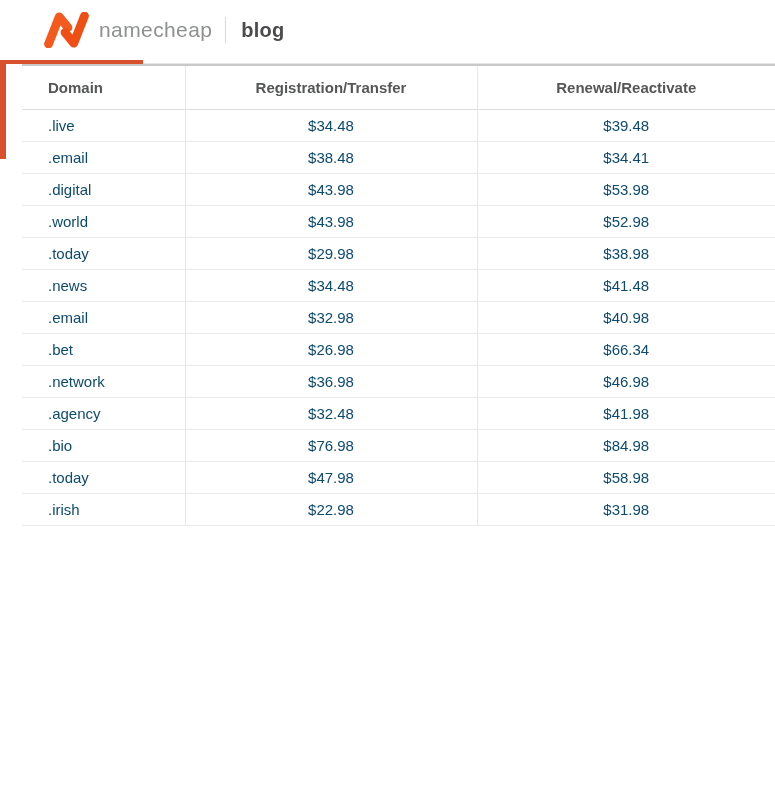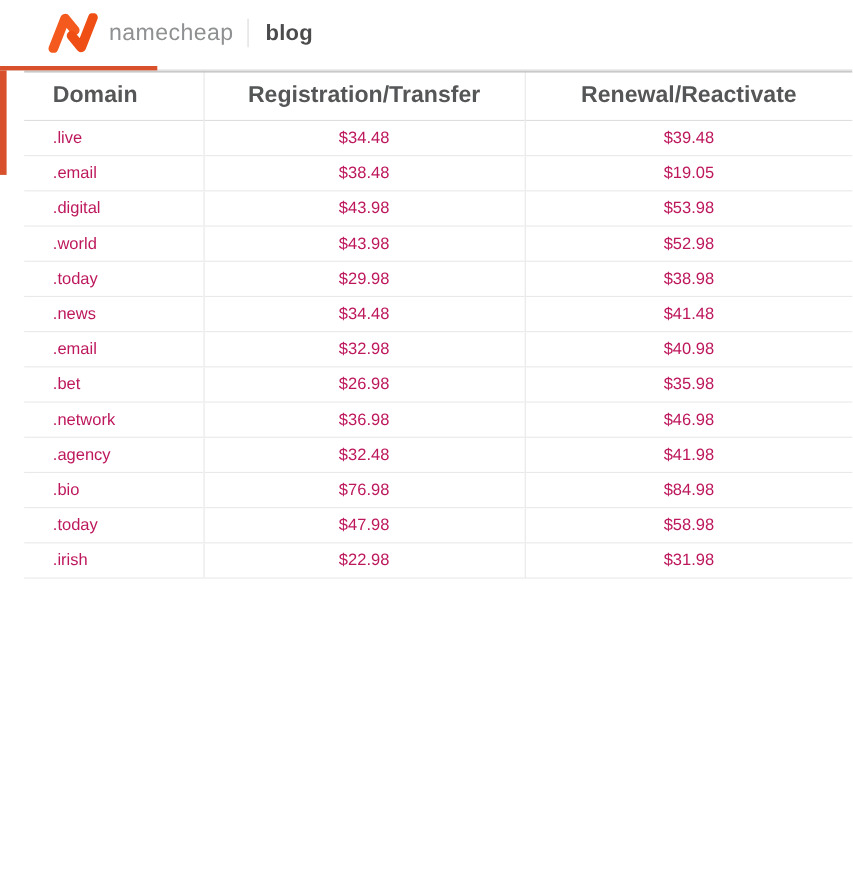--- a/index.html
+++ b/index.html
@@ -25,27 +25,27 @@
   .scroll-strip { position: absolute; left: 0; top: 64px; width: 6px; height: 95px;
     background: #d8512c; z-index: 2; }
 
   
   .pricing-table { border-collapse: collapse; margin-left: 22px; width: 753px;
     margin-top: 0; border-top: 2px solid #c9c9c9; table-layout: fixed; }
   .pricing-table col.c1 { width: 163px; }
   .pricing-table col.c2 { width: 292px; }
   .pricing-table col.c3 { width: 298px; }
   .pricing-table thead tr { border-bottom: 1px solid #dedede; }
-  .pricing-table th { height: 44px; font-size: 21px; font-weight: bold; color: #555657; margin-top: 19px; }
+  .pricing-table th { height: 44px; font-size: 15px; font-weight: bold; color: #555657; margin-top: 19px; }
   .pricing-table th:first-child { text-align: left; padding-left: 26px; }
   .pricing-table th:nth-child(2), .pricing-table th:nth-child(3),
   .pricing-table td:nth-child(2), .pricing-table td:nth-child(3) {
     border-left: 1px solid #e7e7e7; text-align: center; }
   .pricing-table tbody tr { border-bottom: 1px solid #e9e9e9; }
-  .pricing-table td { height: 32px; font-size: 15px; color: #be185d; }
+  .pricing-table td { height: 32px; font-size: 15px; color: #0c4a6e; }
   .pricing-table td:first-child { text-align: left; padding-left: 26px; }
 
   
   .footer-note { margin: 26px 28px 0 22px; width: 733px; font-size: 15px;
     color: #58595b; line-height: 1.75; }
   .support-link { color: #e04120; text-decoration: none; cursor: pointer; }
 </style>
 </head>
 <body>
 
@@ -82,21 +82,21 @@
     </thead>
     <tbody>
         <tr>
           <td>.live</td>
           <td>$34.48</td>
           <td>$39.48</td>
         </tr>
         <tr>
           <td>.email</td>
           <td>$38.48</td>
-          <td>$19.05</td>
+          <td>$34.41</td>
         </tr>
         <tr>
           <td>.digital</td>
           <td>$43.98</td>
           <td>$53.98</td>
         </tr>
         <tr>
           <td>.world</td>
           <td>$43.98</td>
           <td>$52.98</td>
@@ -112,21 +112,21 @@
           <td>$41.48</td>
         </tr>
         <tr>
           <td>.email</td>
           <td>$32.98</td>
           <td>$40.98</td>
         </tr>
         <tr>
           <td>.bet</td>
           <td>$26.98</td>
-          <td>$35.98</td>
+          <td>$66.34</td>
         </tr>
         <tr>
           <td>.network</td>
           <td>$36.98</td>
           <td>$46.98</td>
         </tr>
         <tr>
           <td>.agency</td>
           <td>$32.48</td>
           <td>$41.98</td>

